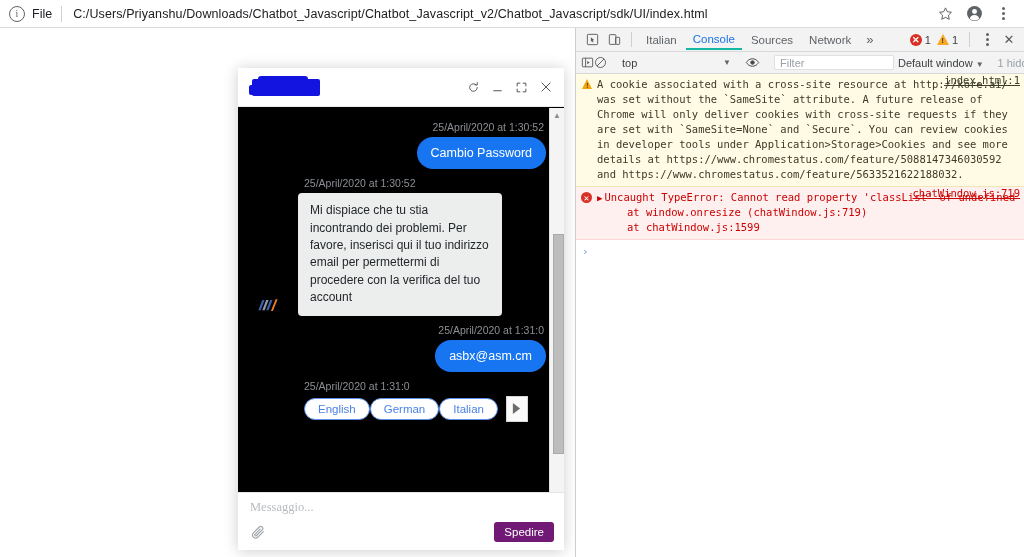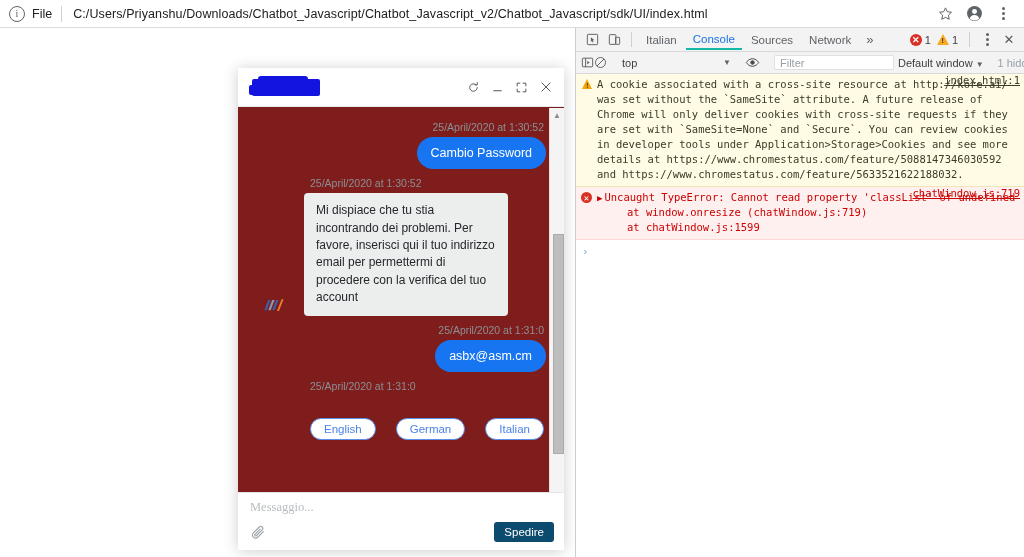--- a/index.html
+++ b/index.html
@@ -63,43 +63,43 @@
     background:#1414e0;border-radius:3px;
   }
   .redact:before{
     content:"";position:absolute;left:-3px;top:6px;width:40px;height:10px;
     background:#1414e0;border-radius:2px;
   }
   .hdr-icons{display:flex;align-items:center;gap:11px;color:#4e5256;}
   .hdr-ic{cursor:pointer;display:flex;align-items:center;justify-content:center;}
 
   .chat-body{
-    flex:1;position:relative;overflow:hidden;background:#7f1d1d;
-    padding:8px 18px 6px 24px;box-sizing:border-box;
+    flex:1;position:relative;overflow:hidden;background:#000000;
+    padding:8px 18px 6px 18px;box-sizing:border-box;
   }
   .msg-row{display:flex;flex-direction:column;margin-bottom:2px;}
   .msg-row.user{align-items:flex-end;}
   .msg-row.bot{align-items:flex-start;}
   .ts{font-size:10.5px;color:#8b8f94;margin:6px 2px 4px 2px;}
   .msg-row.bot .ts{margin-left:48px;}
   .bubble-user{
     background:#1775f1;color:#ffffff;border-radius:17px;
     padding:8px 14px;font-size:12.5px;max-width:210px;line-height:1.3;
   }
   .bot-line{display:flex;align-items:flex-end;gap:20px;}
   .avatar{
     width:22px;height:20px;flex:0 0 22px;margin-bottom:2px;
     display:flex;align-items:flex-end;
   }
   .bubble-bot{
     background:#eceded;color:#24282c;border-radius:4px;
     padding:9px 12px;font-size:12px;line-height:1.45;max-width:180px;
   }
   .bubble-bot.wide{max-width:215px;}
-  .chips-row{display:flex;align-items:center;gap:20px;margin:20px 0 0 48px;}
+  .chips-row{display:flex;align-items:center;gap:0;margin:0 0 0 48px;}
   .chip{
     border:1px solid #5a8ee8;color:#4a82e8;background:#fff;
     border-radius:13px;padding:4px 13px;font-size:11.5px;cursor:pointer;
   }
   .carousel-next{
     width:20px;height:24px;border:1px solid #d6d6d6;background:#fafafa;
     display:flex;align-items:center;justify-content:center;cursor:pointer;
     margin-left:8px;
   }
 
@@ -118,21 +118,21 @@
     height:58px;min-height:58px;border-top:1px solid #e3e5e7;background:#fff;
     padding:7px 12px 0 12px;box-sizing:border-box;position:relative;
   }
   .composer-ph{font-family:"Liberation Serif",serif;font-size:12.5px;color:#b9bcbf;}
   .composer-bottom{
     position:absolute;left:12px;right:10px;bottom:8px;
     display:flex;align-items:center;justify-content:space-between;
   }
   .clip{color:#9aa0a6;cursor:pointer;display:flex;}
   .send-btn{
-    background:#0c4a6e;color:#ffffff;border:none;border-radius:3px;
+    background:#701a75;color:#ffffff;border:none;border-radius:3px;
     padding:4px 10px;font-size:11.5px;cursor:pointer;
   }
 
   
   .devtools{
     position:absolute;left:575px;top:28px;width:449px;height:529px;
     background:#ffffff;border-left:1px solid #cdcdcd;
     display:flex;flex-direction:column;
     font-family:"Liberation Sans", sans-serif;
   }

